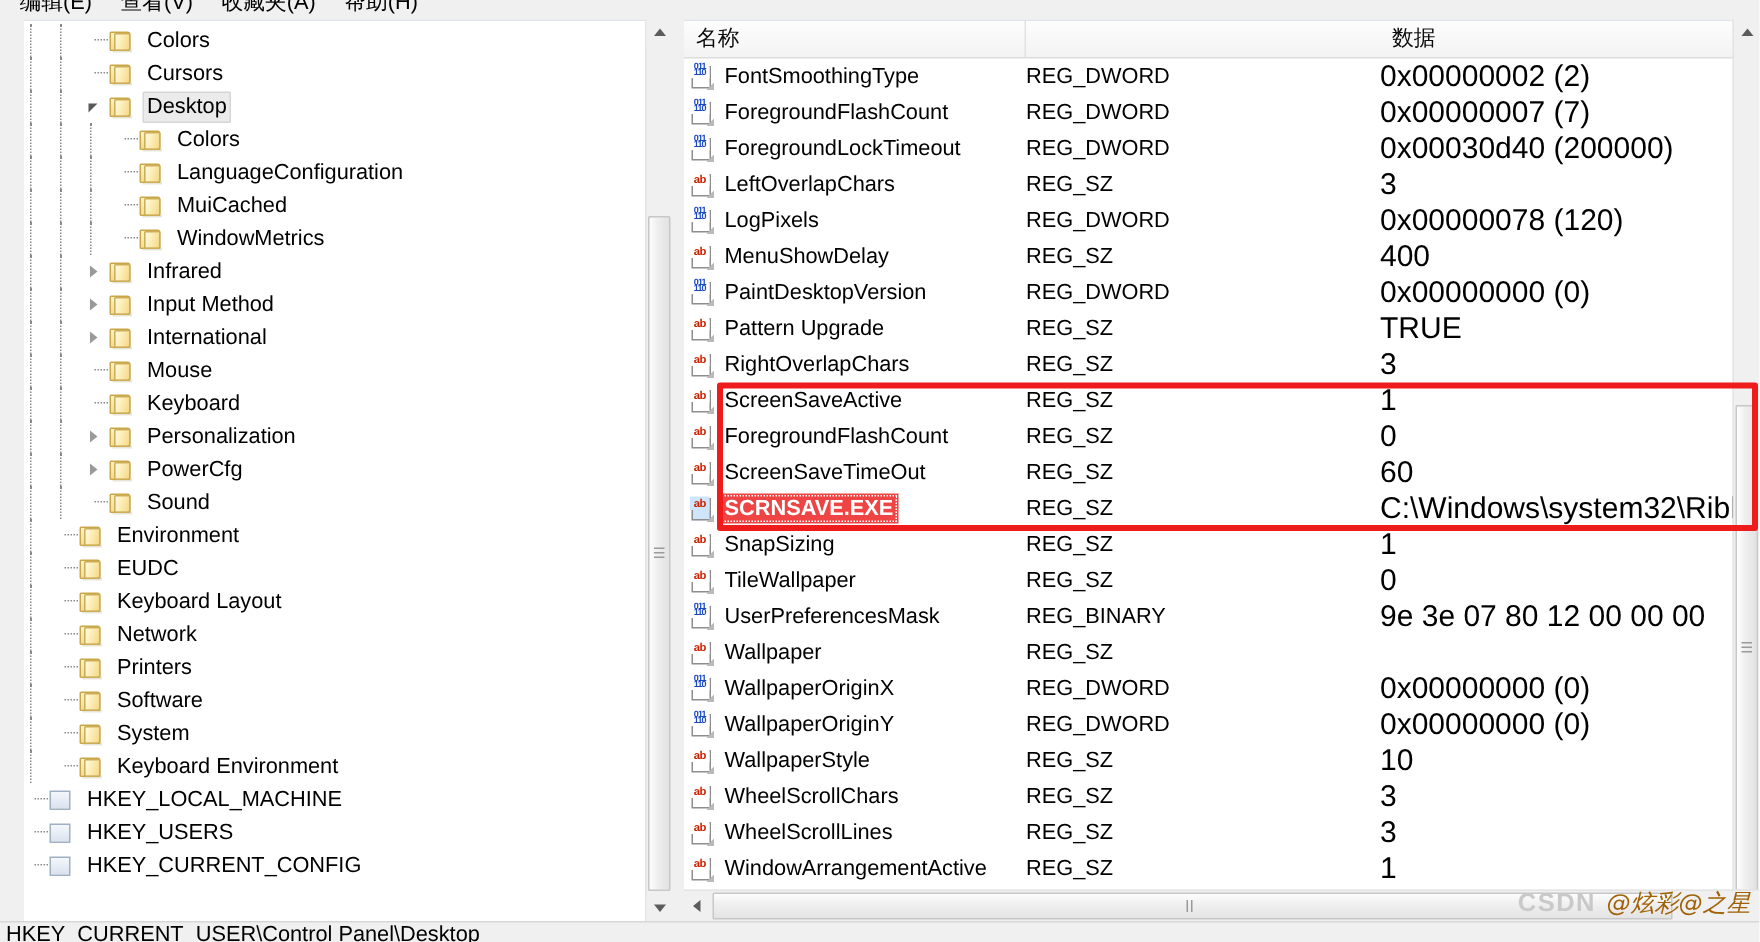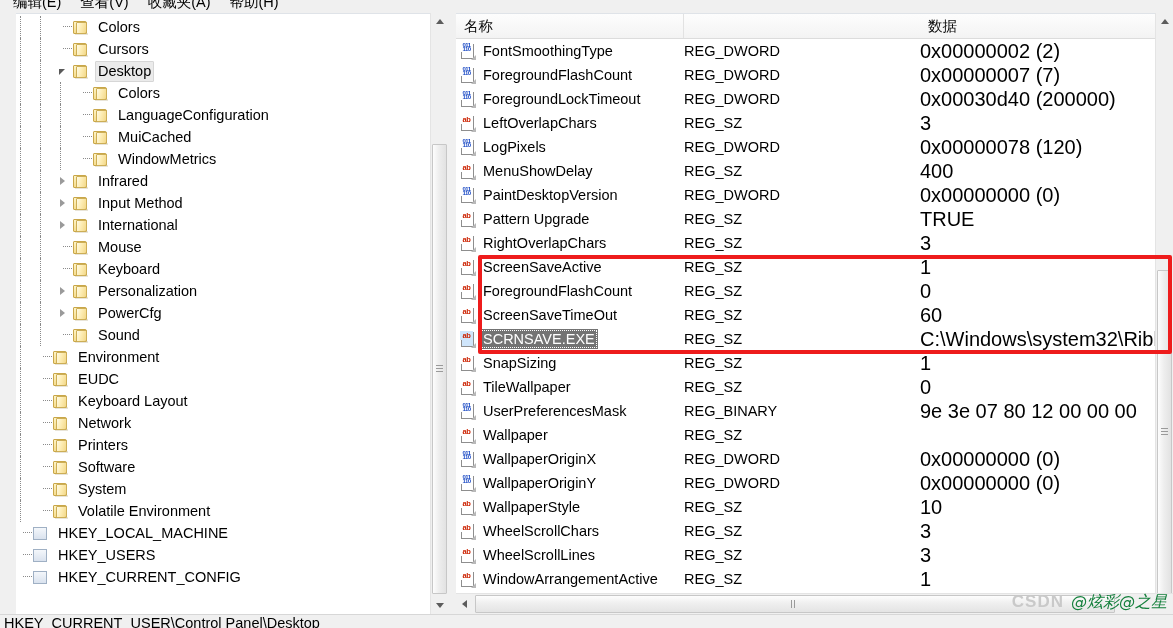--- a/index.html
+++ b/index.html
@@ -278,24 +278,25 @@
     left: 464px;
     font-size: 20px;
   }
   .vname {
     font-size: 14.5px;
     color: #000;
     padding: 1px 3px;
     line-height: 18px;
   }
   .lrow.selected .vname {
-    background: #737373;
+    background: #ef4444;
     color: #ffffff;
     outline: 1px dotted #ffffff;
     outline-offset: -2px;
+    font-weight: bold;
   }
 
   
   .vicon {
     position: relative;
     width: 17px; height: 17px;
     flex: 0 0 17px;
     margin-right: 3px;
   }
   .vicon .page {
@@ -426,21 +427,21 @@
   }
   .watermark .csdn {
     font-size: 17px;
     font-weight: bold;
     color: #c9c9c9;
     letter-spacing: 1px;
     font-family: "Liberation Sans", sans-serif;
   }
   .watermark .nick {
     font-size: 16px;
-    color: #15803d;
+    color: #a16207;
     font-style: italic;
     font-family: "DejaVu Sans", sans-serif;
   }
 </style>
 </head>
 <body>
 
 <div id="app">
 
   <div class="menubar">
@@ -715,21 +716,21 @@
         </div>
         <div class="trow">
           <span class="guide" style="left: 4px;"></span>
           <span style="display: inline-block; flex: 0 0 20px; height: 22px;"></span>
           <span class="tw stub"></span>
           <span class="folder">
             <span class="shadow"></span>
             <span class="back"></span>
             <span class="front"></span>
           </span>
-          <span class="tlabel">Volatile Environment</span>
+          <span class="tlabel">Keyboard Environment</span>
         </div>
         <div class="trow">
           <span style="display: inline-block; flex: 0 0 0px; height: 22px;"></span>
           <span class="tw stub"></span>
           <span class="hkey-icon">
             <span class="back"></span>
           </span>
           <span class="tlabel">HKEY_LOCAL_MACHINE</span>
         </div>
         <div class="trow">

